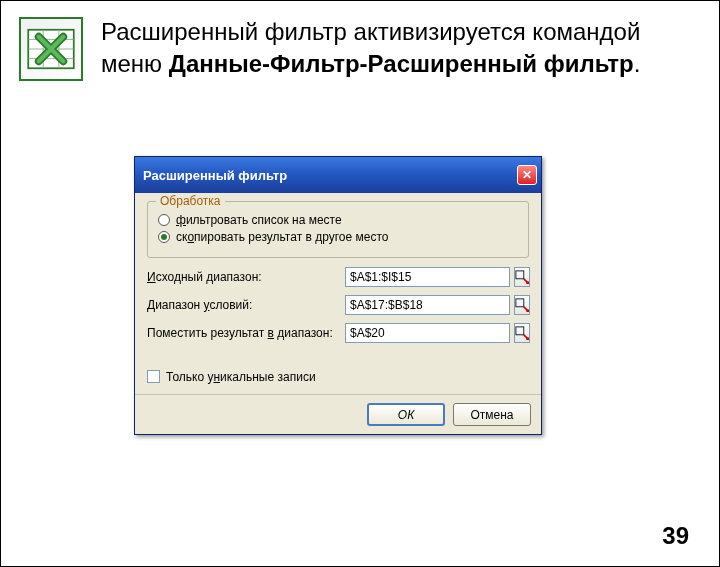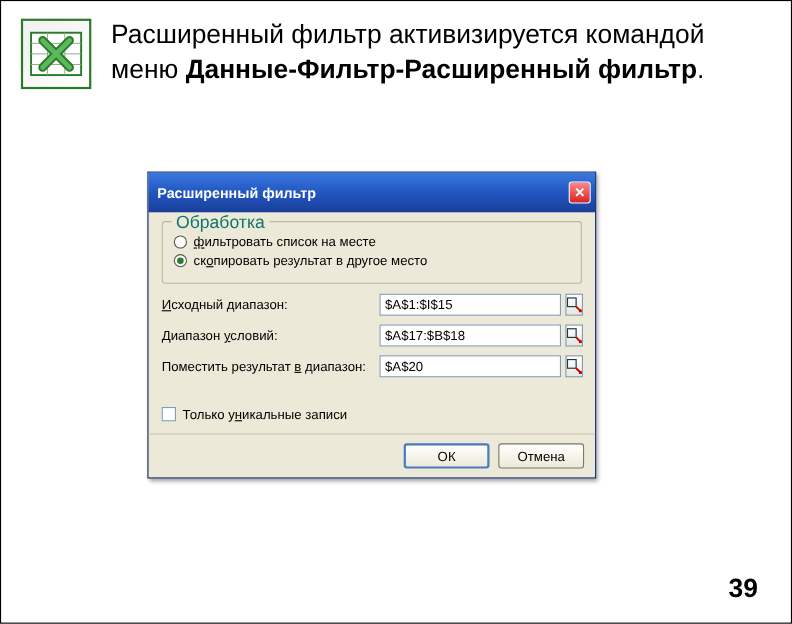--- a/index.html
+++ b/index.html
@@ -81,22 +81,22 @@
     border-radius: 3px;
     padding: 8px 10px 10px 10px;
     margin-bottom: 8px;
     position: relative;
   }
   .groupbox .legend {
     position: absolute;
     top: -8px; left: 8px;
     background: #ece9d8;
     padding: 0 4px;
-    font-size: 16px;
-    color: #0f766e;
+    font-size: 12px;
+    color: #a16207;
   }
   .radio-row {
     display: flex; align-items: center;
     margin: 3px 0;
     cursor: pointer;
   }
   .radio {
     width: 12px; height: 12px;
     border: 1px solid #555;
     border-radius: 50%;
@@ -159,21 +159,21 @@
   .btn {
     min-width: 78px;
     height: 23px;
     border: 1px solid #7a7a6a;
     border-radius: 3px;
     background: linear-gradient(#fff,#ece9d8);
     font-size: 12px;
     cursor: pointer;
     display: flex; align-items: center; justify-content: center;
   }
-  .btn.default { border: 2px solid #4a7ac0; }
+  .btn.default { border: 2px solid #4a7ac0; font-style: italic; }
 </style>
 </head>
 <body>
 
 <div class="excel-icon">
   <svg viewBox="0 0 64 64">
     <rect x="6" y="10" width="52" height="44" fill="#fff" stroke="#2a7a2a" stroke-width="2"></rect>
     <line x1="6" y1="21" x2="58" y2="21" stroke="#8a8" stroke-width="1"></line>
     <line x1="6" y1="32" x2="58" y2="32" stroke="#8a8" stroke-width="1"></line>
     <line x1="6" y1="43" x2="58" y2="43" stroke="#8a8" stroke-width="1"></line>

